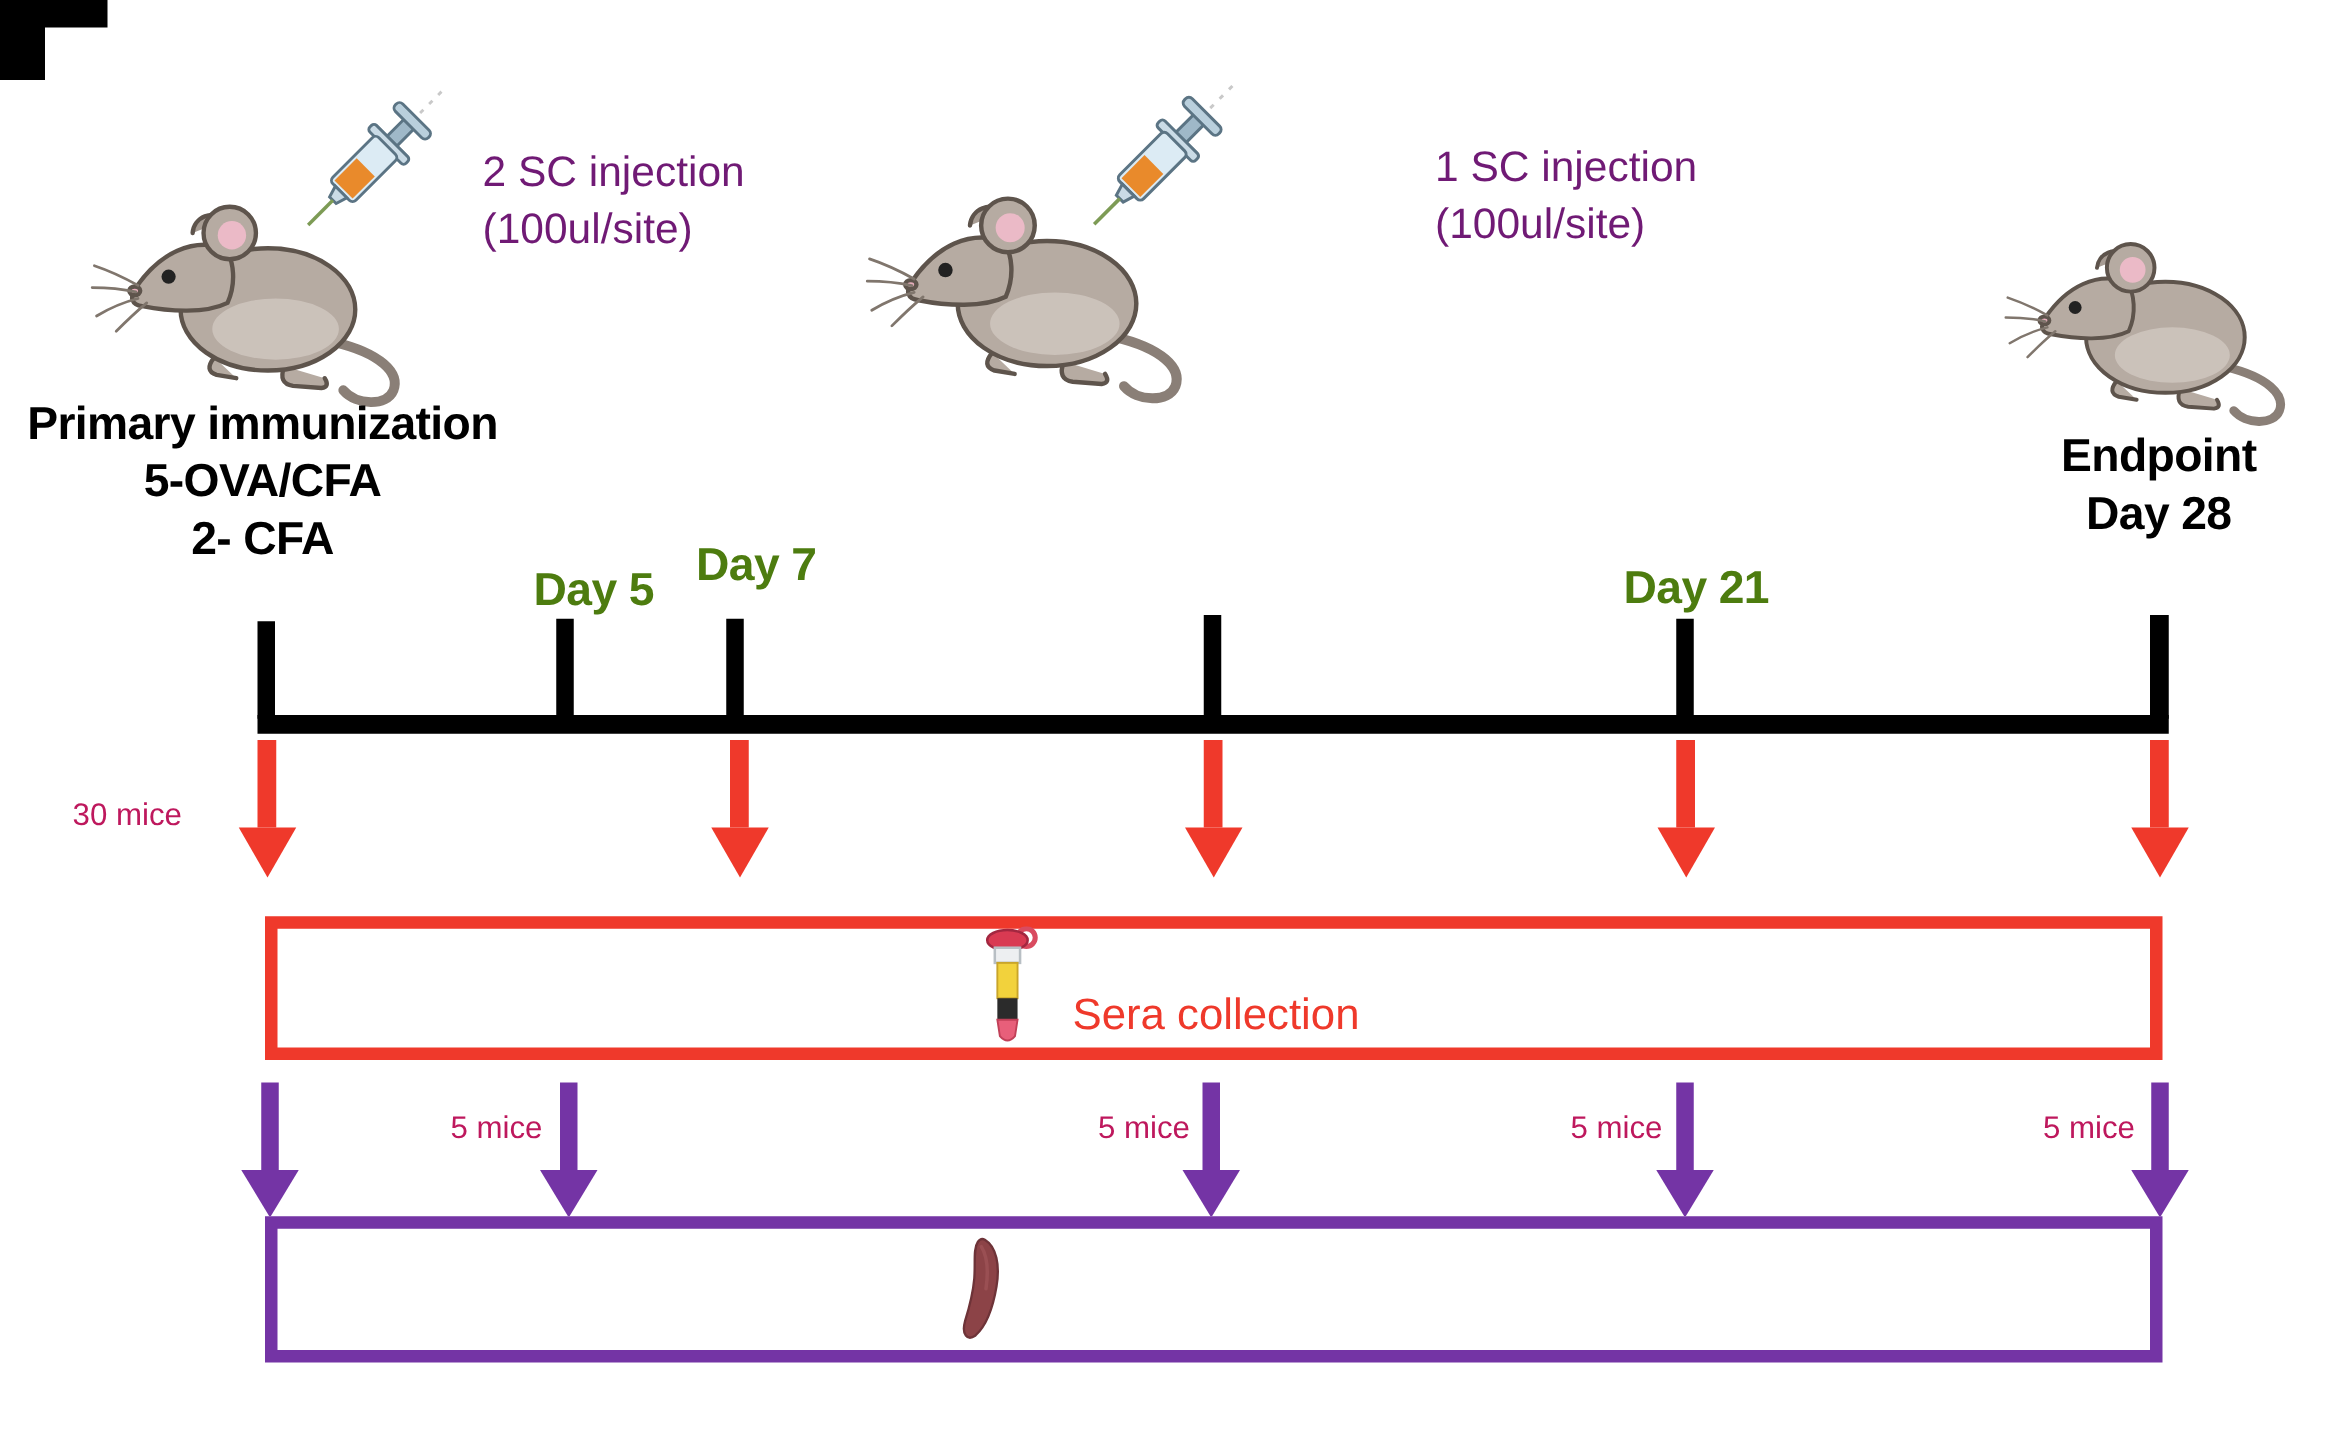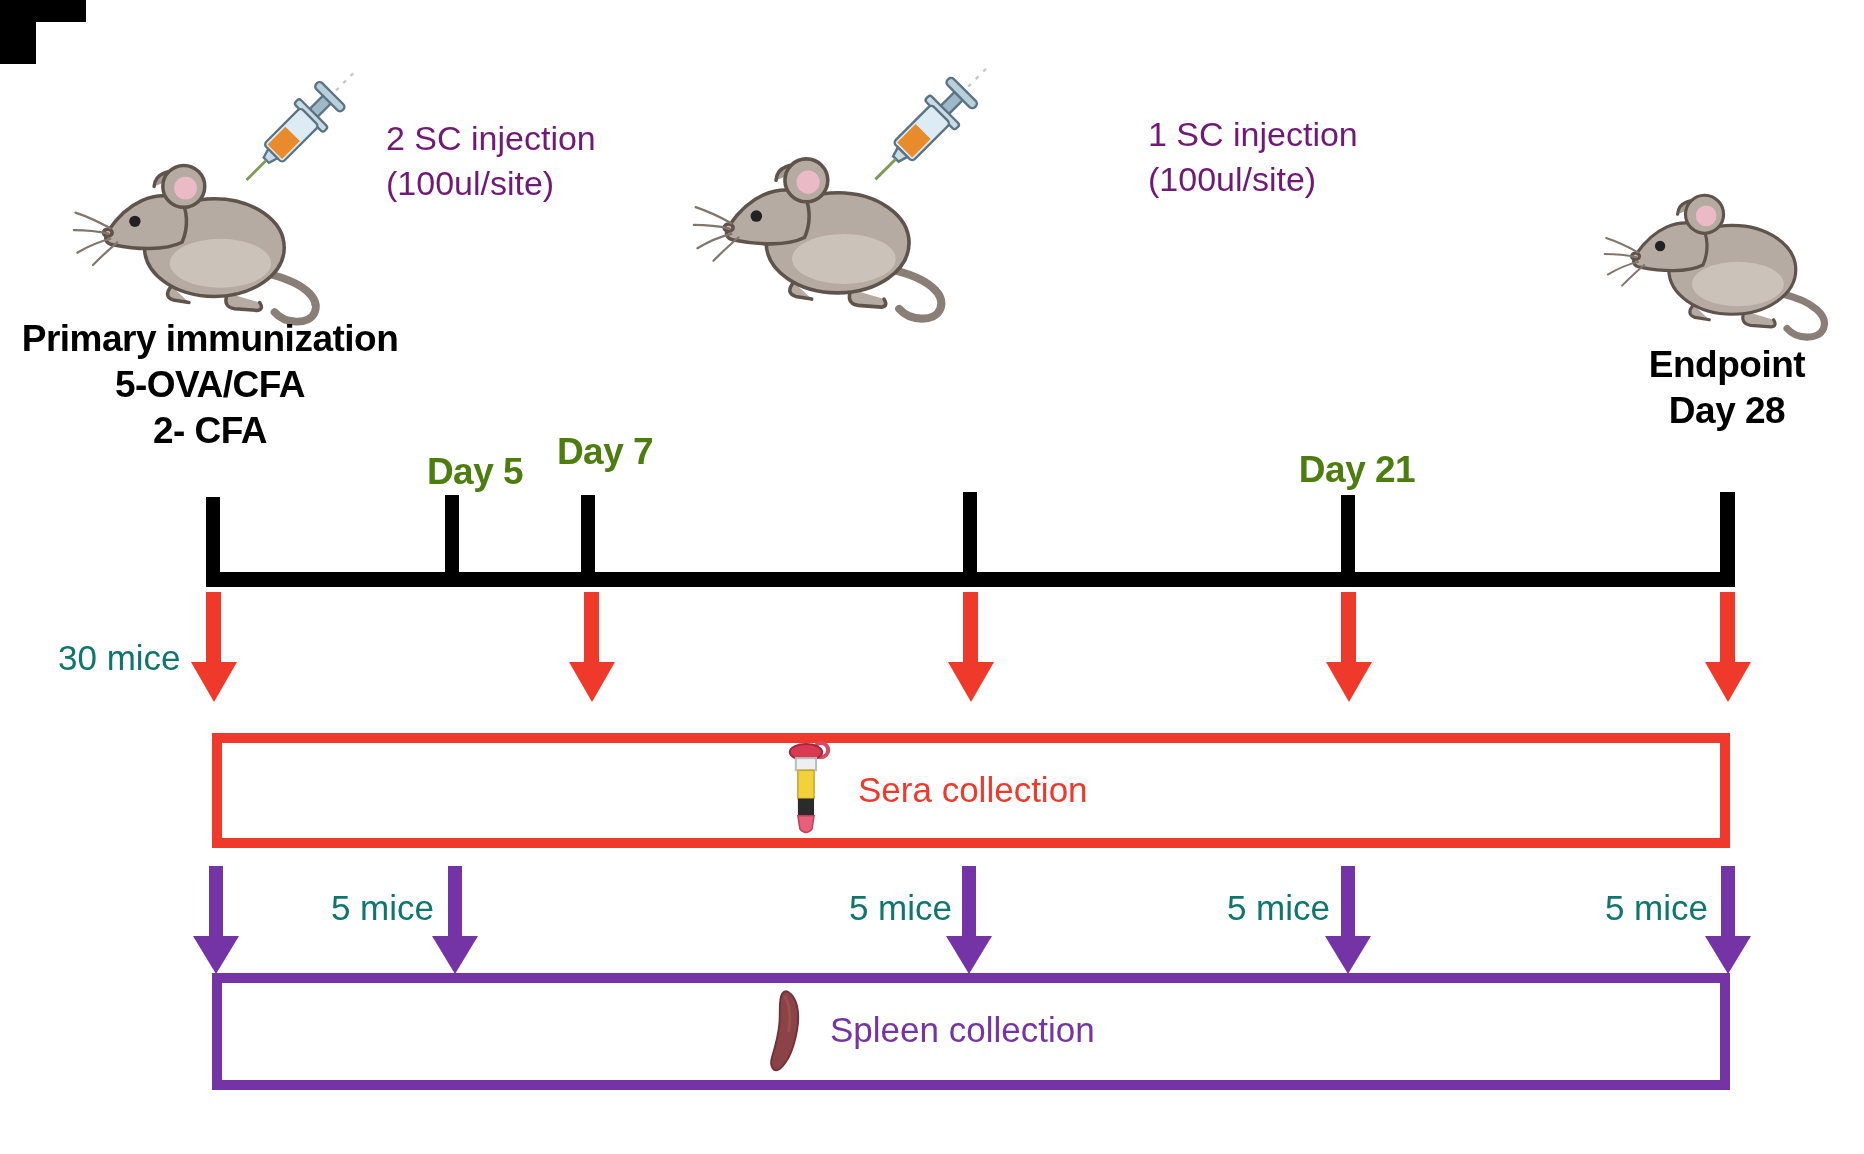--- a/index.html
+++ b/index.html
@@ -18,21 +18,21 @@
   .abs{position:absolute;}
   .stack{
     text-align:center;font-weight:700;font-size:37px;line-height:46px;
     letter-spacing:-0.5px;color:#000;white-space:nowrap;
   }
   .daylabel{
     text-align:center;font-weight:700;font-size:37px;line-height:40px;
     letter-spacing:-0.5px;color:#4d7c0f;white-space:nowrap;
   }
   .note{font-size:34px;line-height:45px;color:#701a75;white-space:nowrap;}
-  .count{font-size:35px;color:#0f766e;white-space:nowrap;}
+  .count{font-size:25px;color:#be185d;white-space:nowrap;}
   .tl-bar{background:#000;}
   .tl-tick{background:#000;}
   .red-arrow{width:15px;height:70px;background:var(--red);}
   .red-arrow::after{
     content:"";position:absolute;top:70px;left:50%;margin-left:-23px;
     width:0;height:0;border:23px solid transparent;border-bottom:none;
     border-top:40px solid var(--red);
   }
   .purple-arrow{width:14px;height:70px;background:var(--purple);}
   .purple-arrow::after{
@@ -41,21 +41,21 @@
     border-top:38px solid var(--purple);
   }
   .sera-box{
     width:1518px;height:115px;box-sizing:border-box;
     border:10px solid var(--red);background:#fff;
   }
   .spleen-box{
     width:1518px;height:117px;box-sizing:border-box;
     border:10px solid var(--purple);background:#fff;
   }
-  .sera-label{font-size:35px;color:var(--red);white-space:nowrap;}
+  .sera-label{font-size:35px;color:var(--red);white-space:nowrap;margin-top:22px;}
   .spleen-label{font-size:35px;color:var(--purple);white-space:nowrap;}
   svg{display:block;}
 </style>
 </head>
 <body>
 
 <div id="canvas">
 
   <div class="abs" style="left:0;top:0;width:86px;height:22px;background:#000;"></div>
   <div class="abs" style="left:0;top:0;width:36px;height:64px;background:#000;"></div>
@@ -220,15 +220,14 @@
   <div class="abs count" style="left:294px;top:888px;width:140px;text-align:right;">5 mice</div>
   <div class="abs count" style="left:812px;top:888px;width:140px;text-align:right;">5 mice</div>
   <div class="abs count" style="left:1190px;top:888px;width:140px;text-align:right;">5 mice</div>
   <div class="abs count" style="left:1568px;top:888px;width:140px;text-align:right;">5 mice</div>
 
   <div class="abs spleen-box" style="left:212px;top:973px;"></div>
   <svg class="abs" style="left:766px;top:988px;" width="40" height="86" viewBox="0 0 40 92">
     <path d="M22,4 C32,10 35,26 32,44 C29,62 23,78 14,86 C7,91 2,85 5,74 C9,61 12,49 13,37 C14,23 12,12 16,6 C18,3 20,3 22,4 Z" fill="#8C4347" stroke="#6E3338" stroke-width="2"></path>
     <path d="M19,10 C24,18 25,32 23,46" fill="none" stroke="#9E5256" stroke-width="3" stroke-linecap="round" opacity="0.8"></path>
   </svg>
-  <div class="abs spleen-label" style="left:830px;top:1010px;">Spleen collection</div>
 
 </div>
 
 </body></html>

